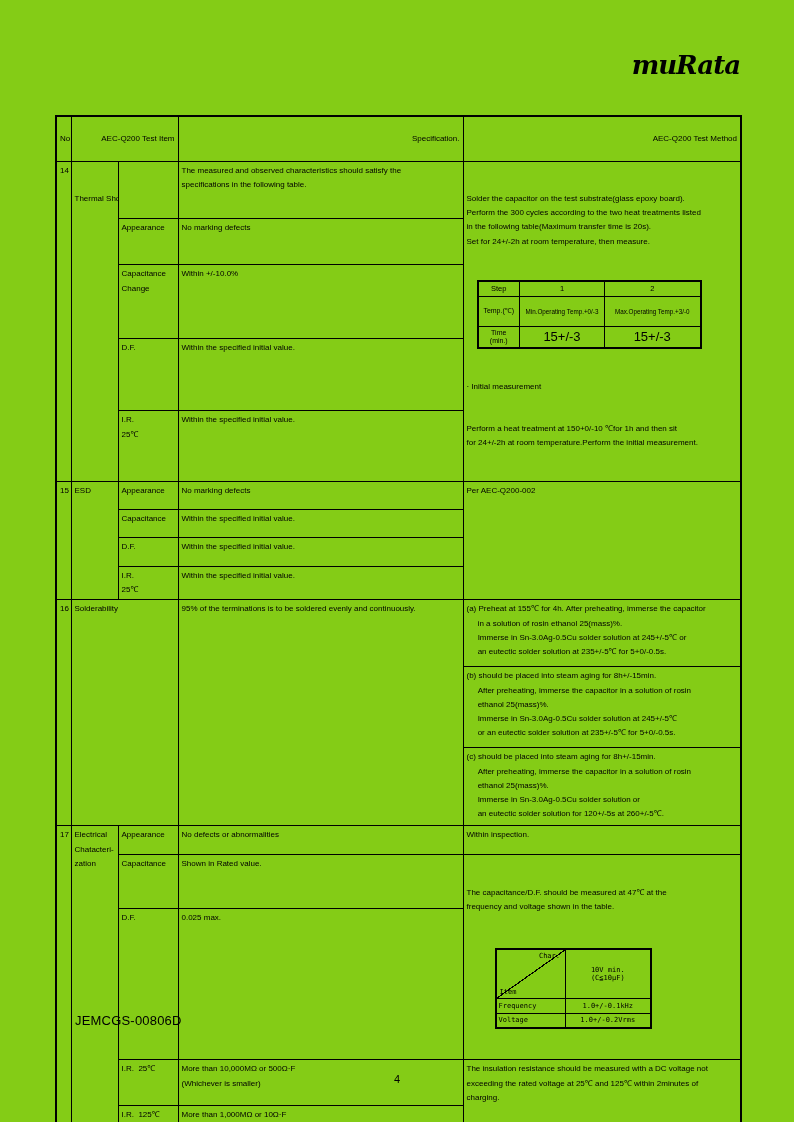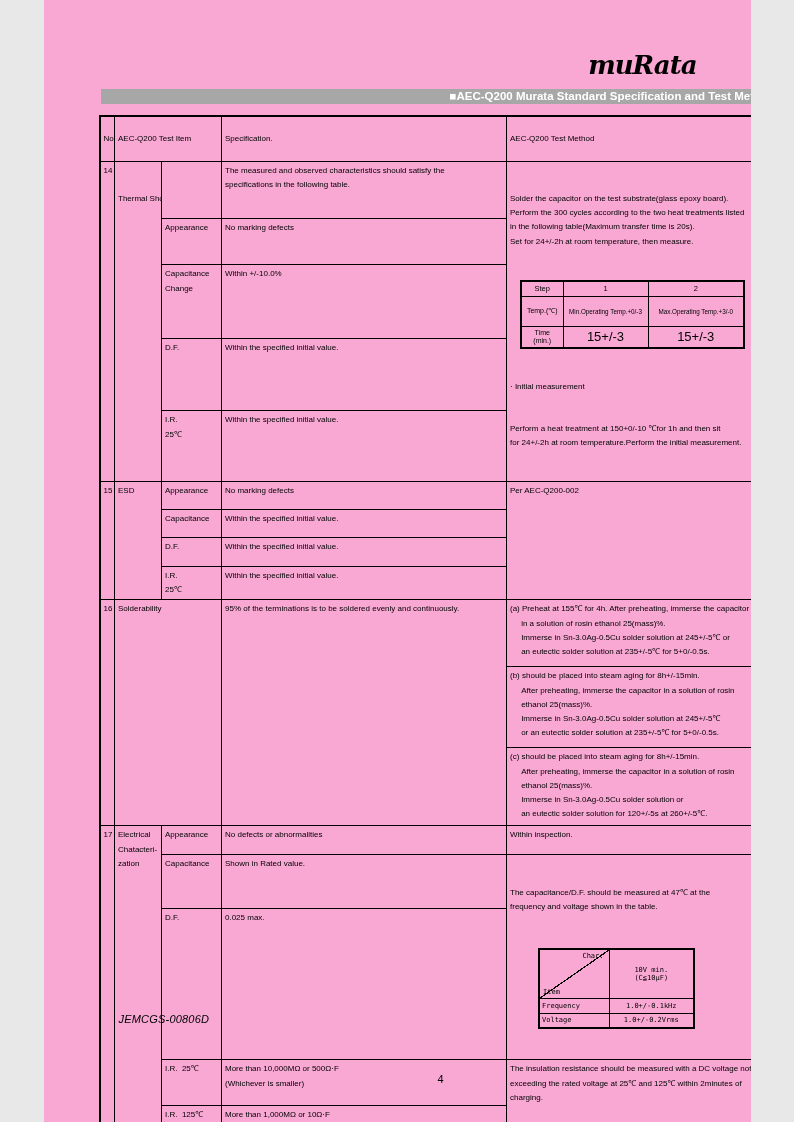--- a/index.html
+++ b/index.html
@@ -1,18 +1,18 @@
 <!DOCTYPE html>
 <html><head>
 <meta charset="utf-8">
 <style>
   * { margin:0; padding:0; box-sizing:border-box; }
   html,body { background:#e8e8e8; }
   .page {
-    position:relative; width:707px; height:1122px; background:#f9a8d4;
+    position:relative; width:794px; height:1122px; background:#84cc16;
     font-family:"Liberation Sans", sans-serif; color:#000; overflow:hidden;
     margin:0 auto;
   }
   .logo {
     position:absolute; top:50px; right:54px;
     font-family:"DejaVu Serif", serif; font-style:italic; font-weight:bold;
     font-size:26px; letter-spacing:-1px;
   }
   .banner {
     position:absolute; left:57px; top:89px; width:684px; height:15px;
@@ -22,21 +22,21 @@
   table.main {
     position:absolute; left:55px; top:115px; width:685px;
     border-collapse:collapse; table-layout:fixed;
     border:2px solid #000;
   }
   table.main td {
     border:1px solid #000; vertical-align:top; padding:2px 3px;
     font-size:8px; line-height:14.2px; white-space:pre-wrap; overflow:hidden;
   }
   table.main tr.hdr td {
-    text-align:left; vertical-align:middle; white-space:normal; line-height:10px;
+    text-align:right; vertical-align:middle; white-space:normal; line-height:10px;
   }
   td.noc { padding:2px 0; }
   td.ovf { overflow:visible; }
   td.ovf .nw { white-space:nowrap; width:140px; }
   td.nobl { border-left:none; }
   td.nobr { border-right:none; }
 
   table.steps {
     border-collapse:collapse; table-layout:fixed; width:223px;
     margin:3px 0 0 10px; border:2px solid #000;
@@ -62,31 +62,30 @@
   td.diag {
     position:relative; padding:0;
     background:linear-gradient(to bottom right,
       transparent calc(50% - 0.6px), #000 calc(50% - 0.6px),
       #000 calc(50% + 0.6px), transparent calc(50% + 0.6px));
   }
   .diag .tr { position:absolute; top:2px; right:5px; font-size:7px; }
   .diag .bl { position:absolute; bottom:2px; left:3px; font-size:7px; }
   .chart td.lft { text-align:left; padding-left:2px; }
 
-  .footer-doc  { position:absolute; left:75px;  top:1013px; font-size:11px; letter-spacing:0.2px;font-style:italic; }
+  .footer-doc  { position:absolute; left:75px;  top:1013px; font-size:13px; letter-spacing:0.2px; }
   .footer-page { position:absolute; left:0; top:1073px; width:794px; text-align:center; font-size:11px; }
 </style>
 </head>
 <body>
 
 <div class="page">
 
   <div class="logo">muRata</div>
 
-  <div class="banner">■AEC-Q200 Murata Standard Specification and Test Methods</div>
 
   <table class="main">
     <colgroup>
       <col style="width:15px">
         <col style="width:47px">
         <col style="width:60px">
       <col style="width:285px">
         <col style="width:278px">
     </colgroup>
 

